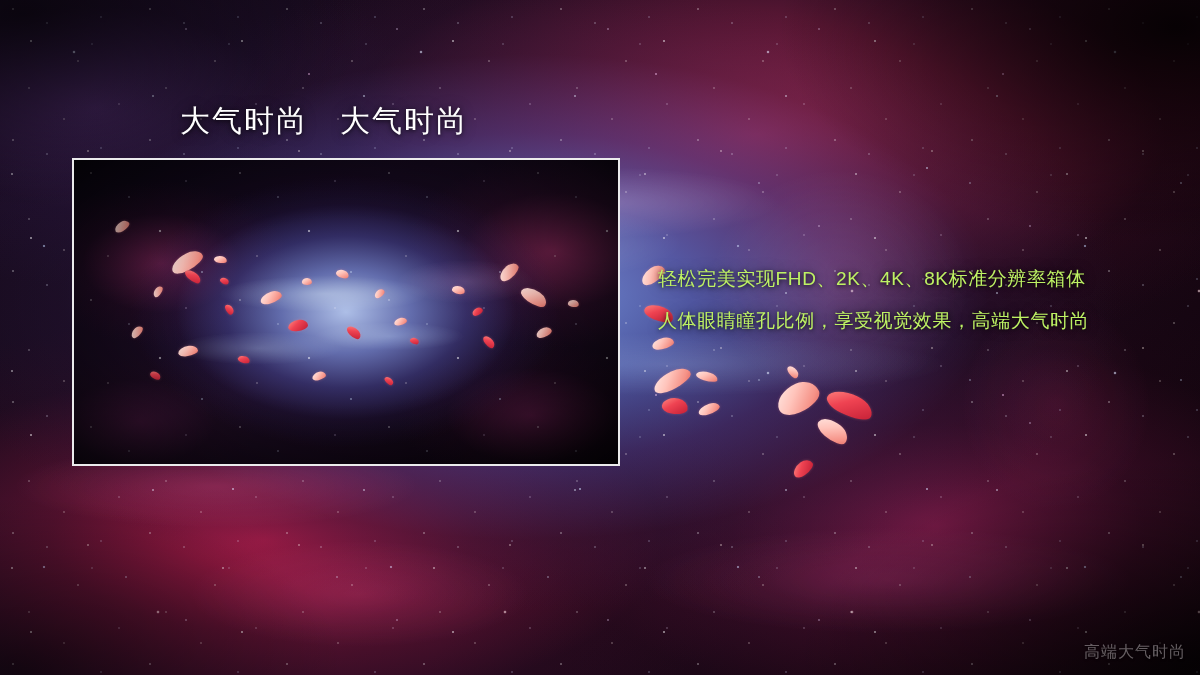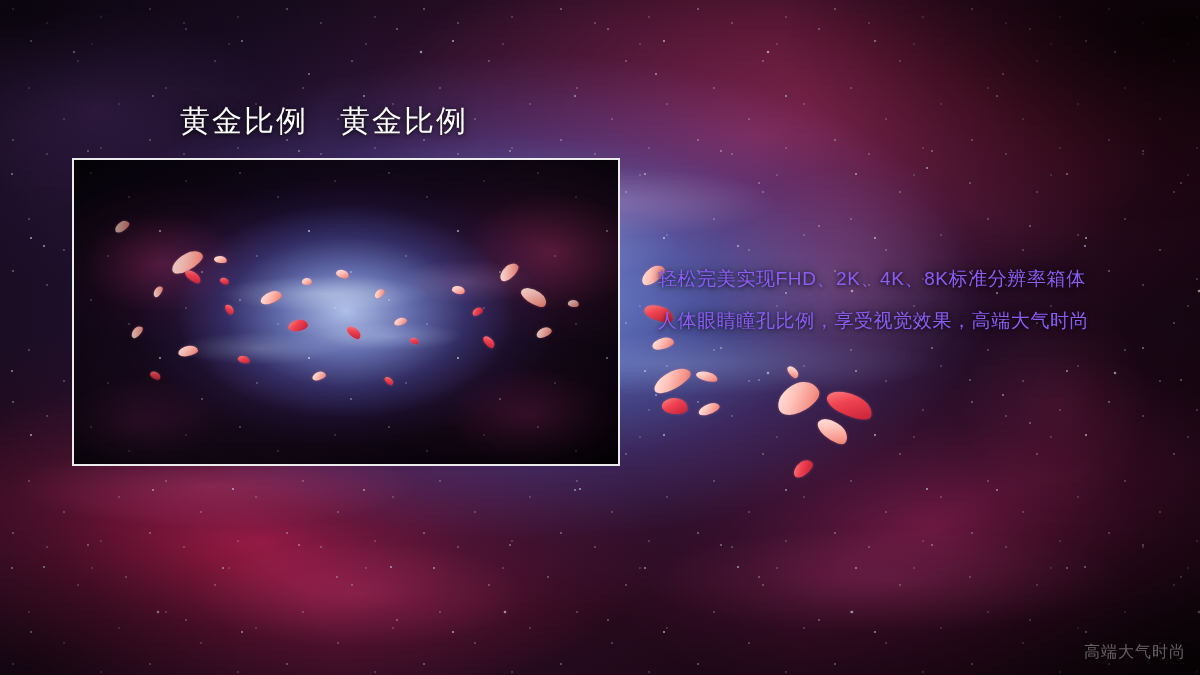--- a/index.html
+++ b/index.html
@@ -214,21 +214,21 @@
   #body-copy {
     position: absolute;
     left: 658px;
     top: 258px;
     width: 520px;
   }
   #body-copy .line {
     font-size: 19px;
     line-height: 42px;
     letter-spacing: 0.6px;
-    color: #8b5cf6;
+    color: #bef264;
     white-space: nowrap;
     text-shadow: 0 1px 4px rgba(0,0,0,0.72), 0 0 12px rgba(0,0,0,0.50);
   }
   #watermark {
     position: absolute;
     right: 14px;
     bottom: 12px;
     font-size: 16px;
     letter-spacing: 1px;
     color: rgba(212,202,206,0.46);
@@ -294,21 +294,21 @@
           <div class="petal deep" style="left: 164px; top: 196px; width: 12px; height: 7px; transform: rotate(20deg);"></div>
           <div class="petal pale" style="left: 238px; top: 212px; width: 14px; height: 8px; transform: rotate(-14deg);"></div>
           <div class="petal deep" style="left: 310px; top: 218px; width: 10px; height: 6px; transform: rotate(48deg);"></div>
           <div class="petal pale" style="left: 40px; top: 62px; width: 16px; height: 9px; transform: rotate(-30deg);"></div>
           <div class="petal pale" style="left: 494px; top: 140px; width: 11px; height: 7px; transform: rotate(14deg);"></div>
         </div>
       <div id="pic-vignette"></div>
     </div>
   </div>
 
-  <div id="slide-title">黄金比例　黄金比例</div>
+  <div id="slide-title">大气时尚　大气时尚</div>
 
   <div id="body-copy">
     <div class="line">轻松完美实现FHD、2K、4K、8K标准分辨率箱体</div>
     <div class="line">人体眼睛瞳孔比例，享受视觉效果，高端大气时尚</div>
   </div>
 
   <div id="watermark">高端大气时尚</div>
 
 </div>
 

